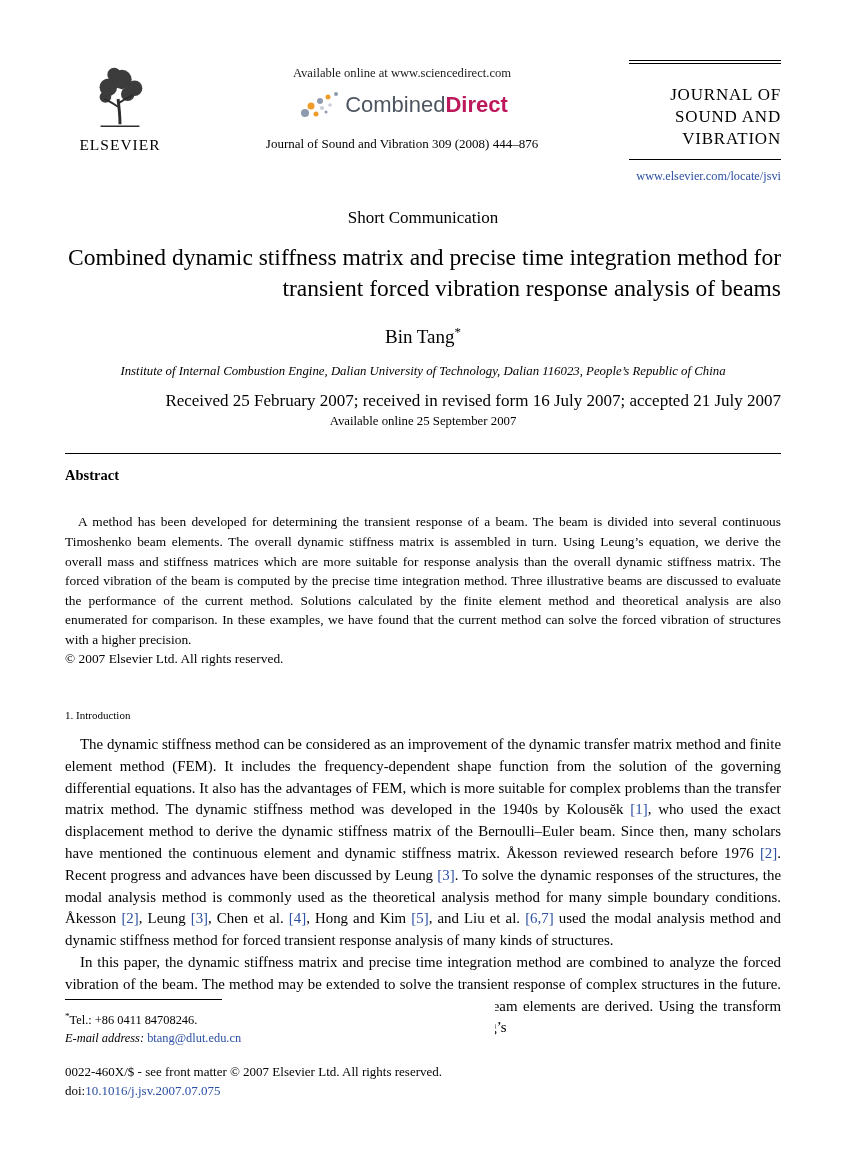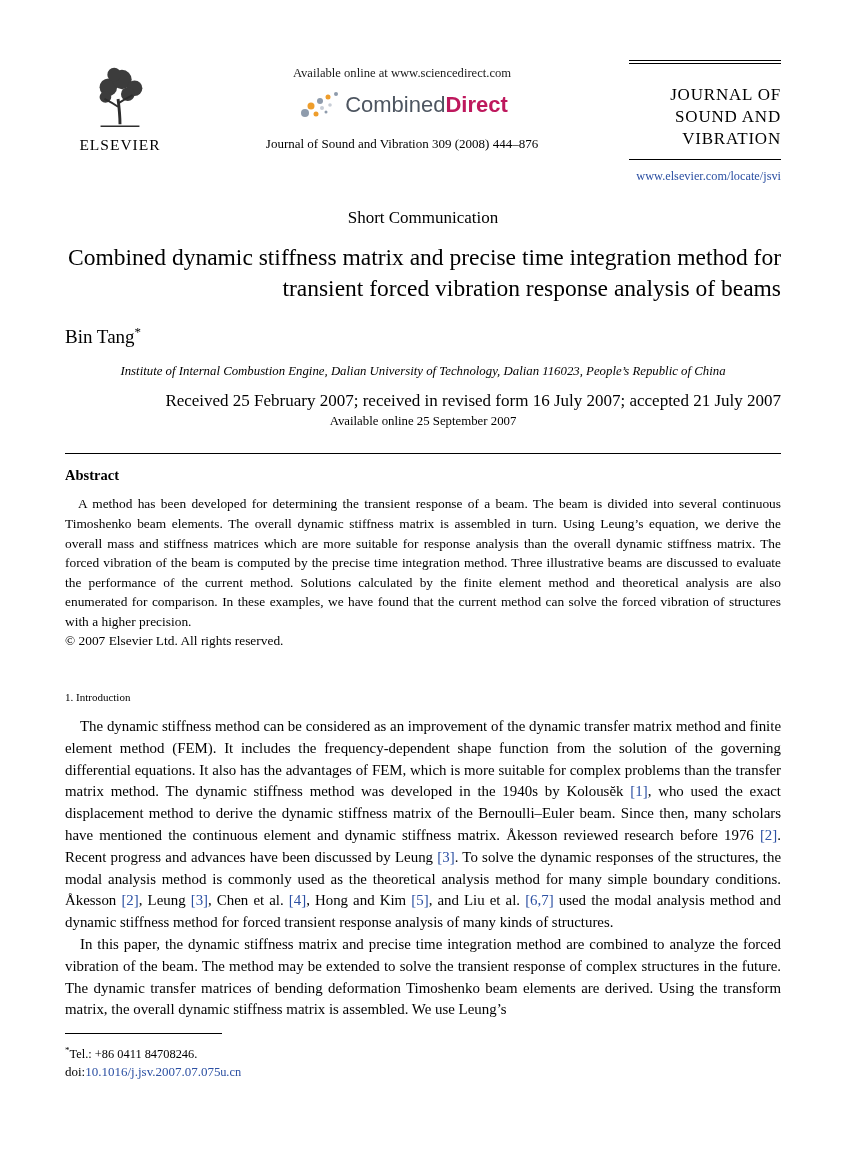--- a/index.html
+++ b/index.html
@@ -23,36 +23,36 @@
   .sd-direct { color:#be185d; font-weight:700; }
   .jref { margin-top:15px; font-size:13px; }
   .right-col { width:152px; }
   .jbox { border-top:4px double #000; border-bottom:1px solid #000; padding:20px 0 9px 0; text-align:right; font-size:17px; line-height:22px; letter-spacing:0.8px; }
   .jsvi-url { margin-top:9px; text-align:right; font-size:12.3px; }
 
   .link { color:#2b4fa2; text-decoration:none; cursor:pointer; }
 
   .short-comm { text-align:center; margin-top:24px; font-size:17px; }
   .title { text-align:right; margin-top:14px; font-size:23.5px; line-height:31px; font-weight:400; }
-  .author { margin-top:20px; font-size:19px; }
+  .author { text-align:center; margin-top:20px; font-size:19px; }
   .author sup { font-size:13px; }
   .affil { text-align:center; margin-top:16px; font-style:italic; font-size:12.8px; }
   .history { text-align:right; margin-top:12px; font-size:17px; }
   .avail2 { text-align:center; margin-top:3px; font-size:12.8px; }
 
   .rule { border-top:1px solid #000; margin-top:24px; }
   .abs-head { margin-top:13px; font-weight:bold; font-size:14.5px; }
-  .abs-text { margin-top:10px; font-size:13.4px; line-height:19.6px; text-align:justify; text-indent:13px; }
+  .abs-text { margin-top:28px; font-size:13.4px; line-height:19.6px; text-align:justify; text-indent:13px; }
   .abs-copy { font-size:13.4px; line-height:19.6px; }
 
   .sec-head { margin-top:40px; font-weight:normal; font-size:11px; }
   .body-p { margin-top:13px; font-size:14.9px; line-height:21.8px; text-align:justify; text-indent:15px; }
   .body-p.second { margin-top:0; }
 
-  .footnote { position:absolute; left:65px; top:1033px; width:430px; font-size:12.4px; line-height:18px; background:#fff; }
+  .footnote { position:absolute; left:65px; top:999px; width:430px; font-size:12.4px; line-height:18px; background:#fff; }
   .fn-rule { width:157px; border-top:1px solid #000; margin-bottom:7px; }
   .fn-line sup { font-size:9px; }
   .email-label { font-style:italic; }
 
   .footer { position:absolute; left:65px; top:1062px; font-size:13px; line-height:19px; background:#fff; }
 </style>
 </head>
 <body>
 
 <div class="page">
@@ -129,16 +129,17 @@
   <p class="body-p"><span>The dynamic stiffness method can be considered as an improvement of the dynamic transfer matrix method and finite element method (FEM). It includes the frequency-dependent shape function from the solution of the governing differential equations. It also has the advantages of FEM, which is more suitable for complex problems than the transfer matrix method. The dynamic stiffness method was developed in the 1940s by Kolousĕk </span><span class="link">[1]</span><span>, who used the exact displacement method to derive the dynamic stiffness matrix of the Bernoulli–Euler beam. Since then, many scholars have mentioned the continuous element and dynamic stiffness matrix. Åkesson reviewed research before 1976 </span><span class="link">[2]</span><span>. Recent progress and advances have been discussed by Leung </span><span class="link">[3]</span><span>. To solve the dynamic responses of the structures, the modal analysis method is commonly used as the theoretical analysis method for many simple boundary conditions. Åkesson </span><span class="link">[2]</span><span>, Leung </span><span class="link">[3]</span><span>, Chen et al. </span><span class="link">[4]</span><span>, Hong and Kim </span><span class="link">[5]</span><span>, and Liu et al. </span><span class="link">[6,7]</span><span> used the modal analysis method and dynamic stiffness method for forced transient response analysis of many kinds of structures.</span></p>
   <p class="body-p second">In this paper, the dynamic stiffness matrix and precise time integration method are combined to analyze the forced vibration of the beam. The method may be extended to solve the transient response of complex structures in the future. The dynamic transfer matrices of bending deformation Timoshenko beam elements are derived. Using the transform matrix, the overall dynamic stiffness matrix is assembled. We use Leung’s</p>
 
   <div class="footnote">
     <div class="fn-rule"></div>
     <div class="fn-line"><sup>*</sup><span>Tel.: +86 0411 84708246.</span></div>
     <div class="fn-line"><span class="email-label">E-mail address:</span> <span class="link">btang@dlut.edu.cn</span></div>
   </div>
 
   <div class="footer">
+    <div>0022-460X/$ - see front matter © 2007 Elsevier Ltd. All rights reserved.</div>
     <div><span>doi:</span><span class="link">10.1016/j.jsv.2007.07.075</span></div>
   </div>
 
 </div>
 
 </body></html>

